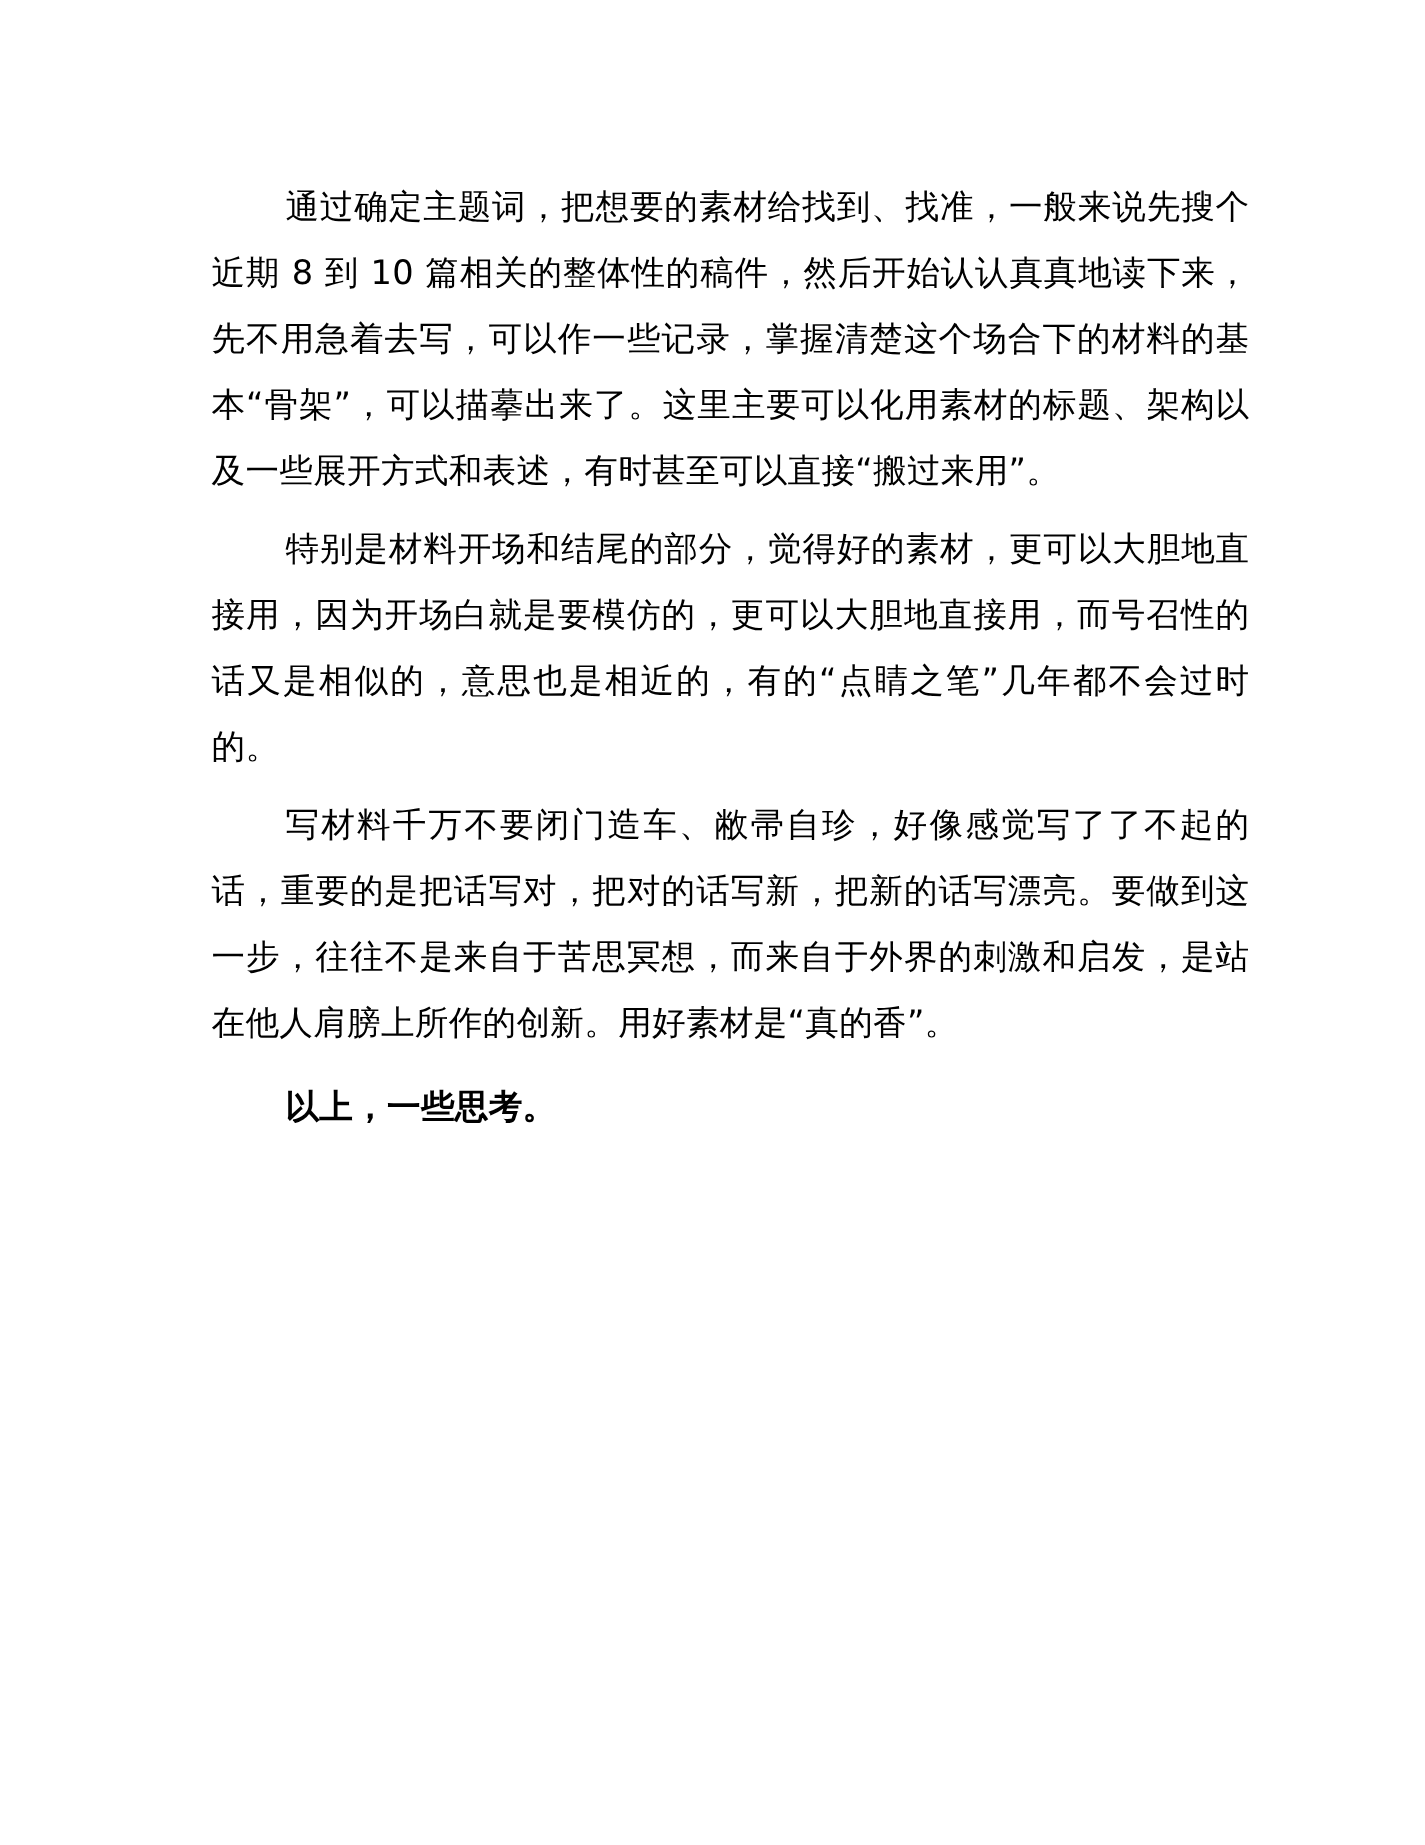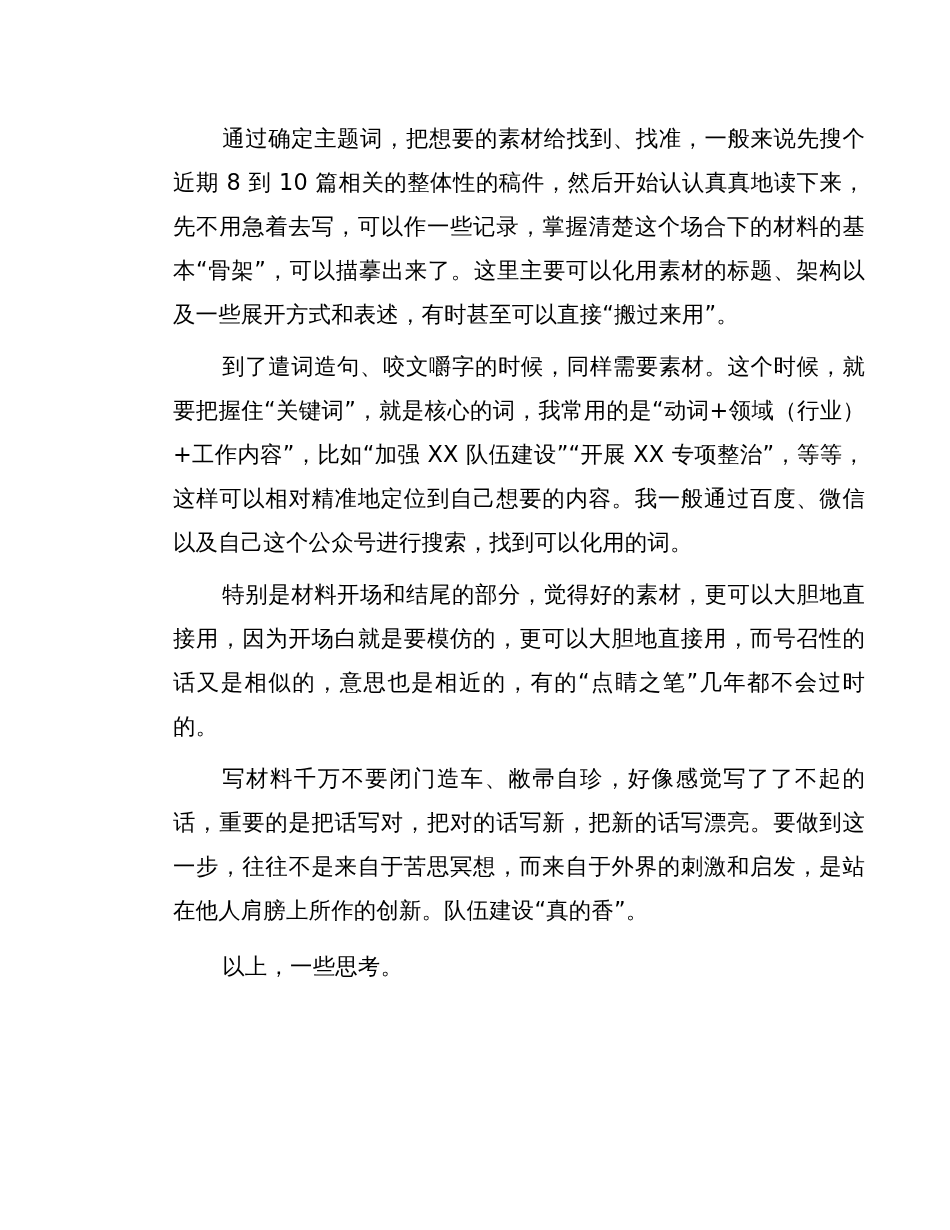--- a/index.html
+++ b/index.html
@@ -13,37 +13,36 @@
       position: relative;
       overflow: hidden;
       font-family: "DejaVu Sans", "Liberation Sans", sans-serif;
       color: #000000;
     }
     .page {
       position: absolute;
       left: 141px;
       top: 116px;
       width: 692px;
-      margin-left: 32px;
     }
     .para {
       margin: 0 0 8px 0;
       font-size: 22.4px;
       line-height: 44px;
       text-indent: 2.2em;
       text-align: justify;
       letter-spacing: 0.2px;
       word-break: break-all;
     }
     .para.last {
       margin-top: 12px;
+      font-weight: bold;
     }
   </style>
 </head>
 <body>
 
 <div class="page">
   <p class="para">通过确定主题词，把想要的素材给找到、找准，一般来说先搜个近期 8 到 10 篇相关的整体性的稿件，然后开始认认真真地读下来，先不用急着去写，可以作一些记录，掌握清楚这个场合下的材料的基本“骨架”，可以描摹出来了。这里主要可以化用素材的标题、架构以及一些展开方式和表述，有时甚至可以直接“搬过来用”。</p>
-  <p class="para">到了遣词造句、咬文嚼字的时候，同样需要素材。这个时候，就要把握住“关键词”，就是核心的词，我常用的是“动词+领域（行业）+工作内容”，比如“加强 XX 队伍建设”“开展 XX 专项整治”，等等，这样可以相对精准地定位到自己想要的内容。我一般通过百度、微信以及自己这个公众号进行搜索，找到可以化用的词。</p>
   <p class="para">特别是材料开场和结尾的部分，觉得好的素材，更可以大胆地直接用，因为开场白就是要模仿的，更可以大胆地直接用，而号召性的话又是相似的，意思也是相近的，有的“点睛之笔”几年都不会过时的。</p>
-  <p class="para">写材料千万不要闭门造车、敝帚自珍，好像感觉写了了不起的话，重要的是把话写对，把对的话写新，把新的话写漂亮。要做到这一步，往往不是来自于苦思冥想，而来自于外界的刺激和启发，是站在他人肩膀上所作的创新。队伍建设“真的香”。</p>
+  <p class="para">写材料千万不要闭门造车、敝帚自珍，好像感觉写了了不起的话，重要的是把话写对，把对的话写新，把新的话写漂亮。要做到这一步，往往不是来自于苦思冥想，而来自于外界的刺激和启发，是站在他人肩膀上所作的创新。用好素材是“真的香”。</p>
   <p class="para last">以上，一些思考。</p>
 </div>
 
 </body></html>

